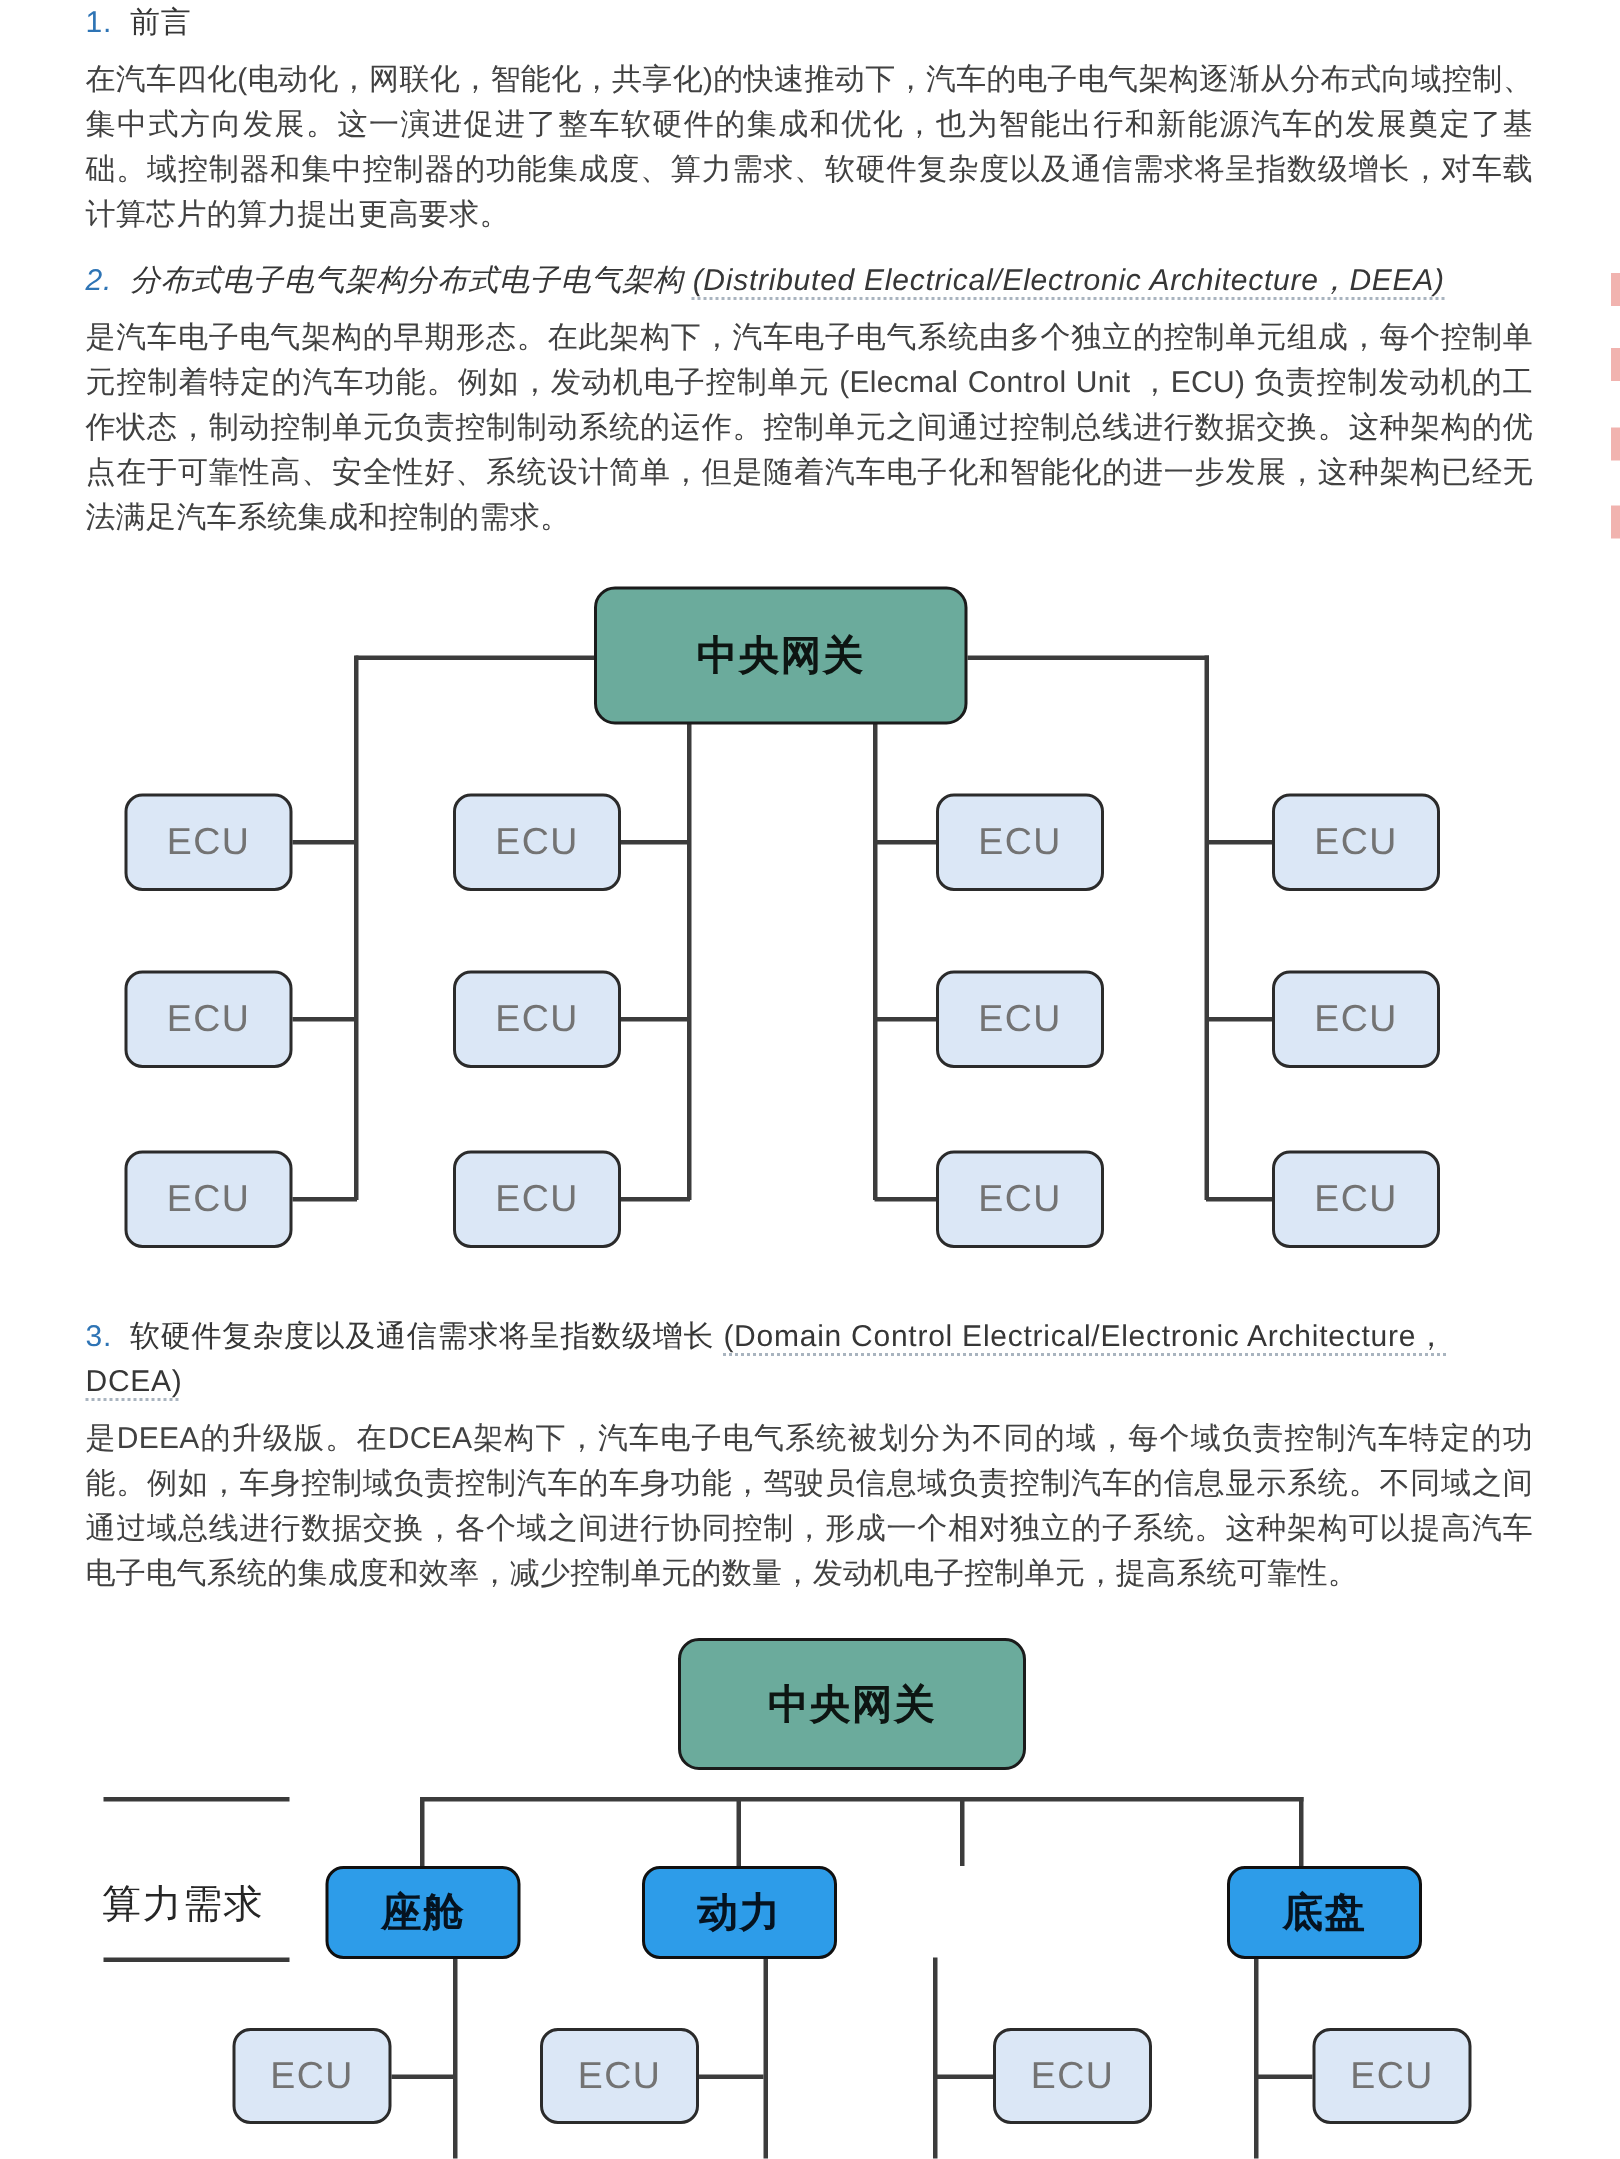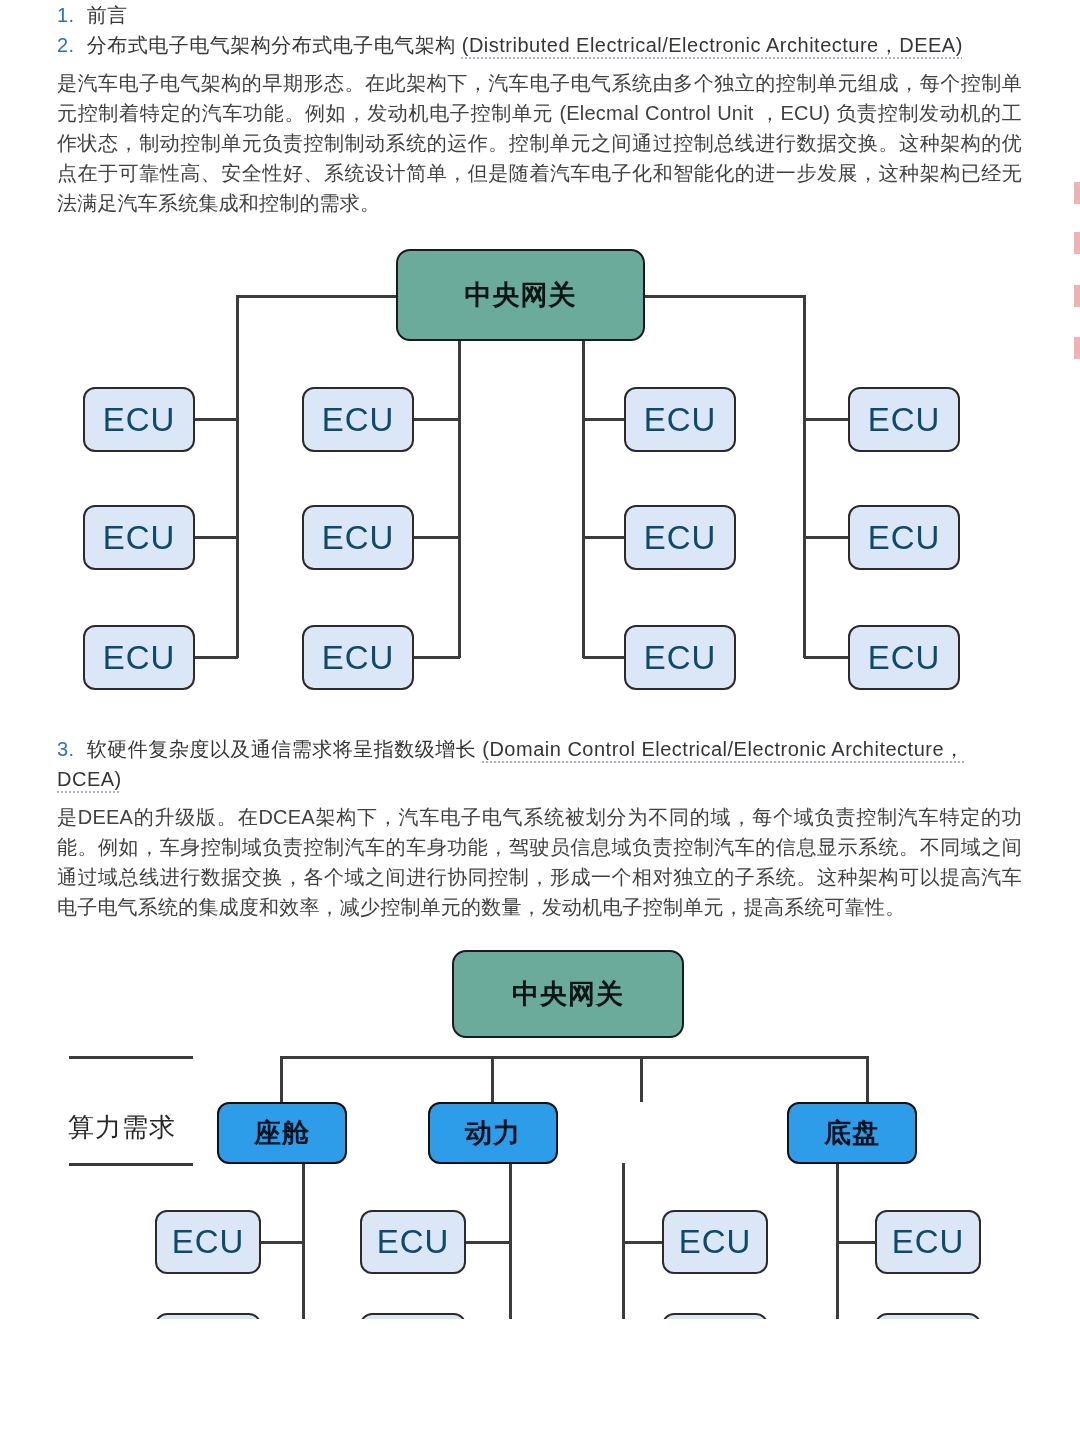--- a/index.html
+++ b/index.html
@@ -15,21 +15,21 @@
   .heading {
     font-size:20px; line-height:30px; color:#363636;
     letter-spacing:0.5px;
   }
   .heading .num { color:#2E74B5; margin-right:12px; }
   .heading .en {
     text-decoration:underline dotted 1.5px #a9b4bf;
     text-underline-offset:5px;
   }
   .h1 { }
-  .h2 { margin-top:0; }
+  .h2 { margin-top:14px;font-style:italic; }
   .h3 { margin-top:24px; }
   p.body {
     font-size:20px; line-height:30px; margin:8px 0 0 0;
     text-align:justify; color:#414141; letter-spacing:0.2px;
   }
   .diagram { position:relative; width:1080px; }
   .d1 { height:465px; margin-top:27px; }
   .d2 { height:379px; margin-top:18px; overflow:hidden; }
   .ln { position:absolute; background:#3c3c3c; }
   .hl { height:2.5px; }
@@ -37,41 +37,42 @@
   .brk { height:3px; background:#3a3a3a; }
   .gw {
     position:absolute; background:#6BAB9C; border:2.5px solid #1b1b1b;
     border-radius:14px; display:flex; align-items:center; justify-content:center;
     font-size:27px; font-weight:bold; color:#0d1512; letter-spacing:1px;
     box-sizing:border-box;
   }
   .ecu {
     position:absolute; background:#DBE7F6; border:2.25px solid #2b2b2b;
     border-radius:12px; display:flex; align-items:center; justify-content:center;
-    font-size:33px; color:#0c4a6e; letter-spacing:1px; box-sizing:border-box;
+    font-size:25px; color:#737373; letter-spacing:1px; box-sizing:border-box;
   }
   .dom {
     position:absolute; background:#2D9CE9; border:2.5px solid #101010;
     border-radius:12px; display:flex; align-items:center; justify-content:center;
     font-size:27px; font-weight:bold; color:#051320; letter-spacing:1px;
     box-sizing:border-box; top:162px; width:130px; height:62px;
   }
   .sideLabel {
     position:absolute; left:68px; top:170px; width:134px;
     font-size:26px; font-weight:500; color:#262626; letter-spacing:1px;
   }
   .redtick { position:absolute; width:6px; background:rgba(224,86,78,0.45); right:0; }
 </style>
 </head>
 <body>
 
 <div class="doc">
   <div class="heading h1">
     <span class="num">1.</span><span>前言</span>
   </div>
+  <p class="body">在汽车四化(电动化，网联化，智能化，共享化)的快速推动下，汽车的电子电气架构逐渐从分布式向域控制、集中式方向发展。这一演进促进了整车软硬件的集成和优化，也为智能出行和新能源汽车的发展奠定了基础。域控制器和集中控制器的功能集成度、算力需求、软硬件复杂度以及通信需求将呈指数级增长，对车载计算芯片的算力提出更高要求。</p>
 
   <div class="heading h2">
     <span class="num">2.</span><span>分布式电子电气架构分布式电子电气架构</span>
     <span class="en">(Distributed Electrical/Electronic Architecture，DEEA)</span>
   </div>
   <p class="body">是汽车电子电气架构的早期形态。在此架构下，汽车电子电气系统由多个独立的控制单元组成，每个控制单元控制着特定的汽车功能。例如，发动机电子控制单元 (Elecmal Control Unit ，ECU) 负责控制发动机的工作状态，制动控制单元负责控制制动系统的运作。控制单元之间通过控制总线进行数据交换。这种架构的优点在于可靠性高、安全性好、系统设计简单，但是随着汽车电子化和智能化的进一步发展，这种架构已经无法满足汽车系统集成和控制的需求。</p>
 </div>
 
 <div class="diagram d1">
 
@@ -143,21 +144,21 @@
 
   <div class="ln hl" style="left:261px;top:301px;width:41px;"></div>
   <div class="ln hl" style="left:466px;top:301px;width:43px;"></div>
   <div class="ln hl" style="left:624px;top:301px;width:38px;"></div>
   <div class="ln hl" style="left:838px;top:301px;width:37px;"></div>
 
   <div class="gw" style="left:452px;top:10px;width:232px;height:88px;">中央网关</div>
 
   <div class="dom" style="left:217px;">座舱</div>
   <div class="dom" style="left:428px;">动力</div>
-  <div class="dom" style="left:787px;">底盘</div>
+  <div class="dom" style="left:818px;">底盘</div>
 
   <div class="ecu" style="left:155px;top:270px;width:106px;height:64px;">ECU</div>
   <div class="ecu" style="left:360px;top:270px;width:106px;height:64px;">ECU</div>
   <div class="ecu" style="left:662px;top:270px;width:106px;height:64px;">ECU</div>
   <div class="ecu" style="left:875px;top:270px;width:106px;height:64px;">ECU</div>
 
   <div class="ecu" style="left:155px;top:373px;width:106px;height:45px;"></div>
   <div class="ecu" style="left:360px;top:373px;width:106px;height:45px;"></div>
   <div class="ecu" style="left:662px;top:373px;width:106px;height:45px;"></div>
   <div class="ecu" style="left:875px;top:373px;width:106px;height:45px;"></div>

